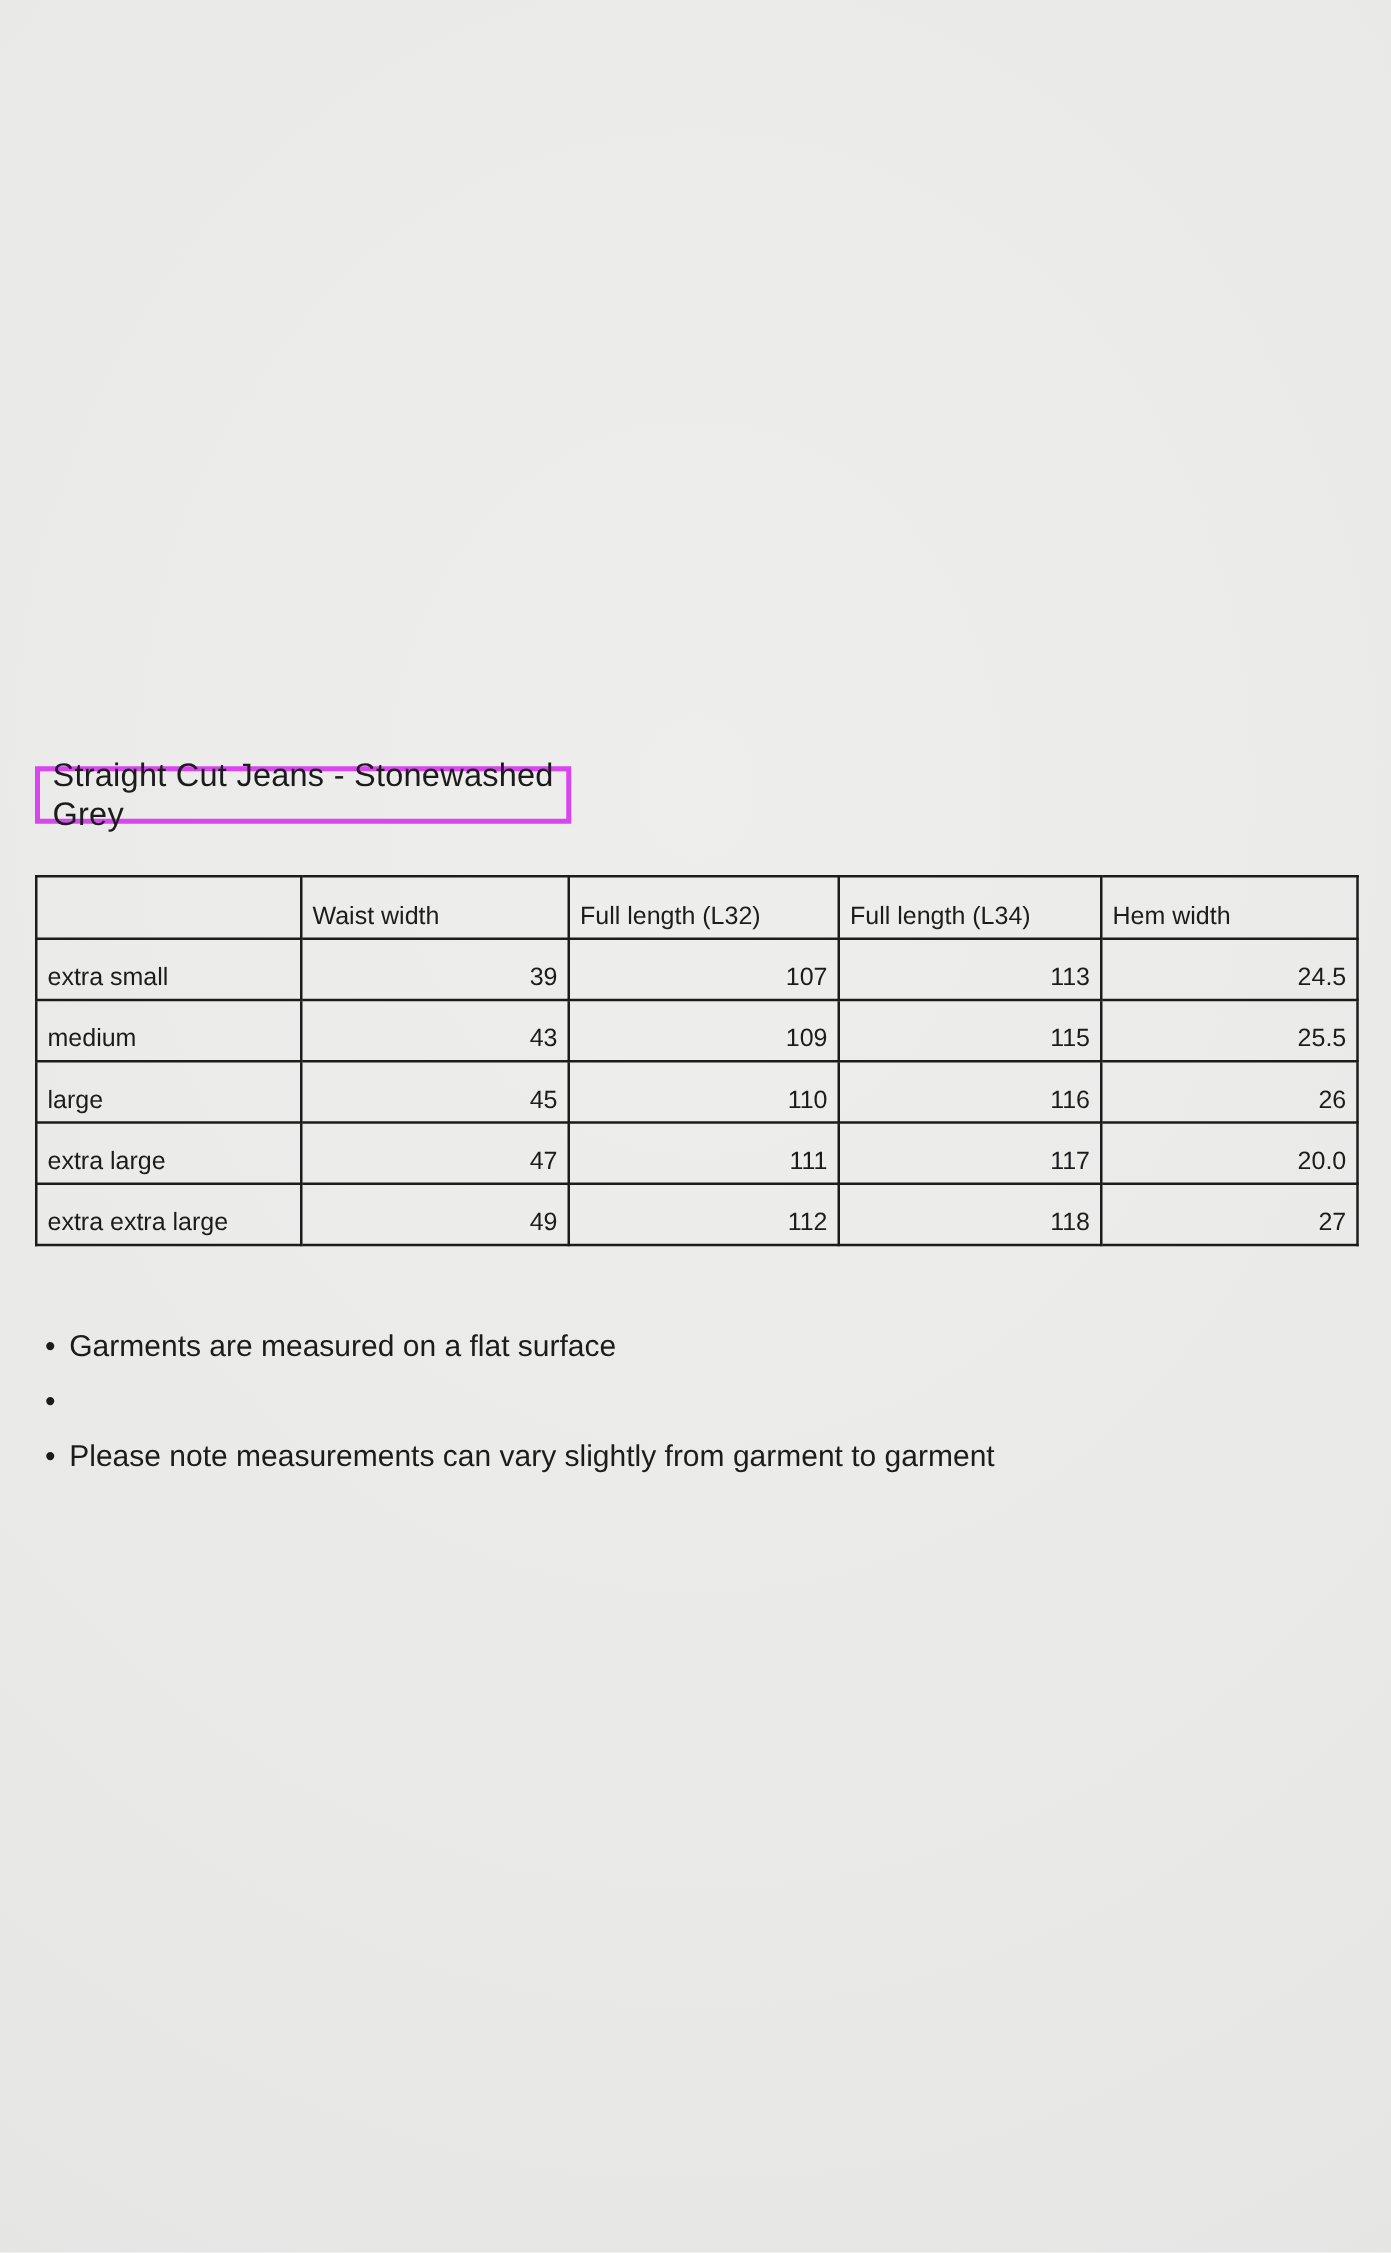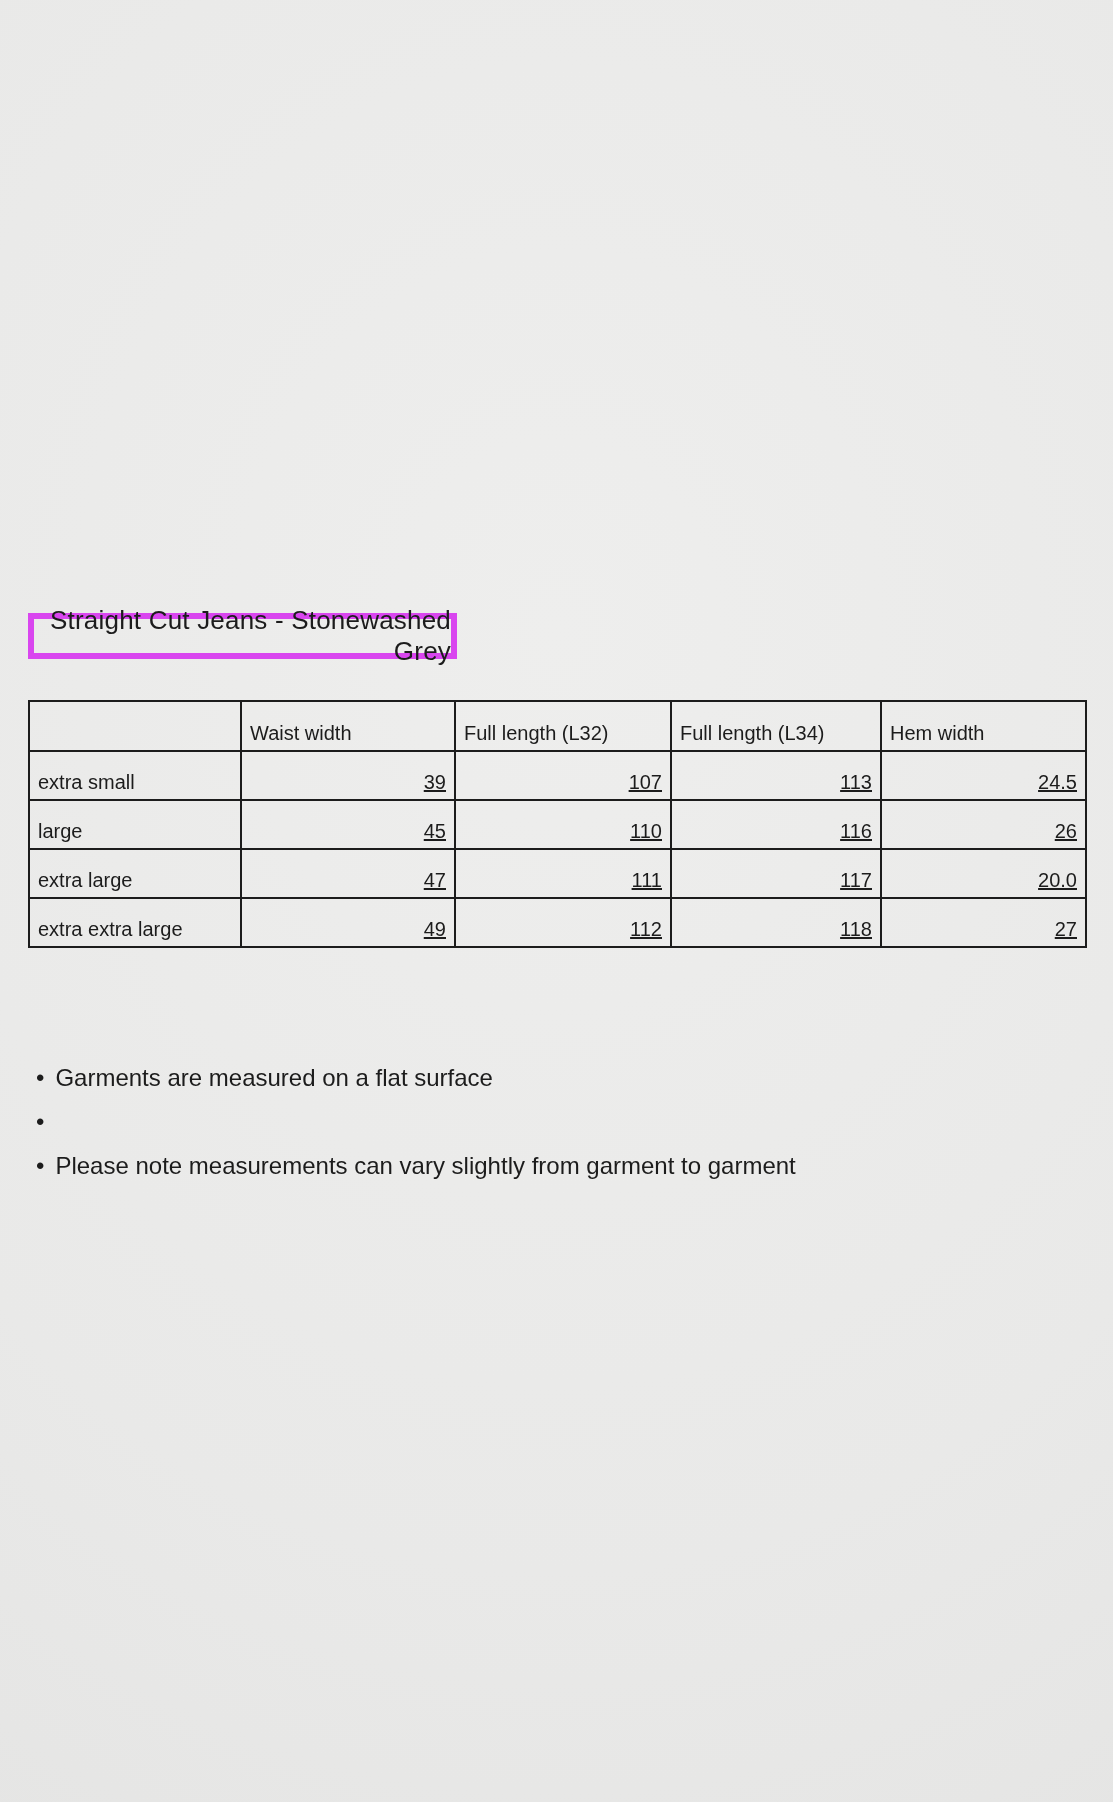--- a/index.html
+++ b/index.html
@@ -14,28 +14,27 @@
     background: radial-gradient(130% 95% at 50% 35%, #eeeeed 0%, #e9e9e8 55%, #e2e2e1 100%);
     color: #1c1c1c;
     overflow: hidden;
   }
   .title-box {
     position: absolute;
     left: 28px;
     top: 613px;
     width: 429px;
     height: 46px;
-    border: 6px solid #d946ef;
+    border: 4px solid #d946ef;
     box-sizing: border-box;
     display: flex;
     align-items: center;
     padding-left: 10px;
     font-size: 26px;
     letter-spacing: 0.2px;
-    text-align: right;
   }
   table.size-chart {
     position: absolute;
     left: 28px;
     top: 700px;
     width: 1057px;
     border-collapse: collapse;
     table-layout: fixed;
     font-size: 20px;
   }
@@ -49,21 +48,21 @@
     overflow: hidden;
   }
   table.size-chart th {
     text-align: left;
     height: 43px;
   }
   table.size-chart td {
     height: 42px;
   }
   td.size-name { text-align: left; }
-  td.num { text-align: right; text-decoration: underline; }
+  td.num { text-align: right; }
   .notes {
     position: absolute;
     left: 36px;
     top: 1056px;
     font-size: 24px;
   }
   .note-line {
     height: 44px;
     display: flex;
     align-items: center;
@@ -98,20 +97,27 @@
   </thead>
   <tbody>
     <tr>
       <td class="size-name">extra small</td>
       <td class="num">39</td>
       <td class="num">107</td>
       <td class="num">113</td>
       <td class="num">24.5</td>
     </tr>
     <tr>
+      <td class="size-name">medium</td>
+      <td class="num">43</td>
+      <td class="num">109</td>
+      <td class="num">115</td>
+      <td class="num">25.5</td>
+    </tr>
+    <tr>
       <td class="size-name">large</td>
       <td class="num">45</td>
       <td class="num">110</td>
       <td class="num">116</td>
       <td class="num">26</td>
     </tr>
     <tr>
       <td class="size-name">extra large</td>
       <td class="num">47</td>
       <td class="num">111</td>

